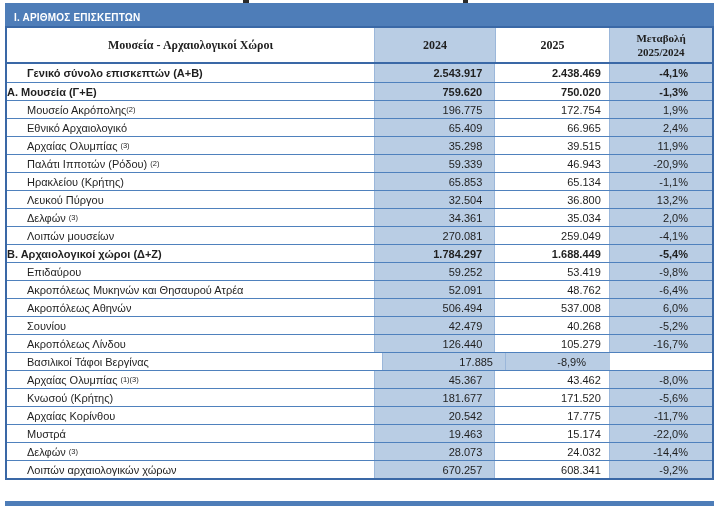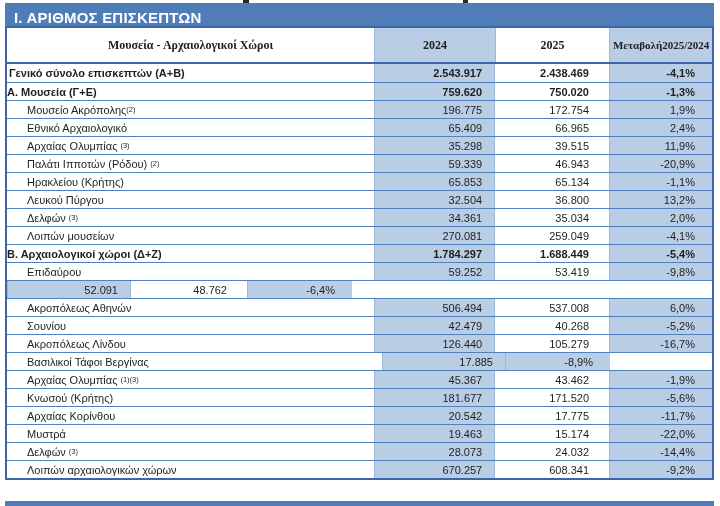--- a/index.html
+++ b/index.html
@@ -11,50 +11,50 @@
     color:#1f1f1f;
     overflow:hidden;
   }
   .speck{position:absolute;top:0;height:3px;background:#2a2a2a;}
   .speck.s1{left:243px;width:6px;}
   .speck.s2{left:463px;width:5px;}
 
   .title-bar{
     position:absolute;left:5px;top:3px;width:709px;height:29px;
     background:var(--accent,#4e7db8);
-    color:#fff;font-size:15px;font-weight:bold;
+    color:#fff;font-size:10px;font-weight:bold;
     display:flex;align-items:center;
     padding-left:9px;box-sizing:border-box;
     letter-spacing:.2px;
   }
 
   .table{
     position:absolute;left:5px;top:26px;width:709px;
     border:2px solid var(--frame,#3a68a6);
     box-sizing:border-box;
     background:#fff;
   }
   .tr{display:flex;width:100%;box-sizing:border-box;}
   .cell{box-sizing:border-box;display:flex;align-items:center;overflow:hidden;white-space:nowrap;}
   .c1{width:375px;background:#fff;}
   .c2{width:123px;background:var(--lightblue,#b9cde4);justify-content:flex-end;padding-right:12px;border-left:1px solid #9bb7da;}
-  .c3{width:117px;background:#fff;justify-content:flex-end;padding-right:20px;border-left:1px solid #9bb7da;}
-  .c4{width:105px;background:var(--lightblue,#b9cde4);justify-content:flex-end;padding-right:17px;border-left:1px solid #9bb7da;}
+  .c3{width:117px;background:#fff;justify-content:flex-end;padding-right:8px;border-left:1px solid #9bb7da;}
+  .c4{width:105px;background:var(--lightblue,#b9cde4);justify-content:flex-end;padding-right:24px;border-left:1px solid #9bb7da;}
 
   .thead .tr{height:36px;border-bottom:2px solid var(--frame,#3a68a6);font-family:Liberation Serif, serif;}
   .thead .cell{font-weight:bold;}
   .thead .c1{justify-content:center;font-size:12px;padding:0;}
   .thead .c2,.thead .c3{justify-content:center;font-size:12px;padding:0;}
   .thead .c4{justify-content:center;text-align:center;font-size:11px;padding:0;line-height:1.3;}
-  .thead .c4 .two-line{display:flex;flex-direction:row;align-items:center;}
+  .thead .c4 .two-line{display:flex;flex-direction:column;align-items:center;}
 
   .tbody .tr{height:18px;border-top:1px solid var(--rowline,#4f81bd);font-size:11px;}
   .tbody .tr:first-child{border-top:none;}
   .tbody .tr.bold{font-weight:bold;}
-  .tbody .tr.indent-0 .c1{padding-left:2px;text-align:right;}
+  .tbody .tr.indent-0 .c1{padding-left:20px;text-align:right;}
   .tbody .tr.indent-1 .c1{}
   .tbody .tr.indent-2 .c1{padding-left:20px;}
   sup.fn{font-size:7.5px;line-height:0;vertical-align:super;}
   sup.fn.gap{margin-left:3px;}
 
   .bottom-strip{
     position:absolute;left:5px;top:501px;width:709px;height:5px;
     background:var(--accent,#4e7db8);
   }
 </style>
@@ -179,20 +179,23 @@
   </div>
         <div class="tr indent-2">
     <div class="cell c1">
             <span class="lbl">Επιδαύρου</span>
           </div>
     <div class="cell c2">59.252</div>
     <div class="cell c3">53.419</div>
     <div class="cell c4">-9,8%</div>
   </div>
         <div class="tr indent-2">
+    <div class="cell c1">
+            <span class="lbl">Ακροπόλεως Μυκηνών και Θησαυρού Ατρέα</span>
+          </div>
     <div class="cell c2">52.091</div>
     <div class="cell c3">48.762</div>
     <div class="cell c4">-6,4%</div>
   </div>
         <div class="tr indent-2">
     <div class="cell c1">
             <span class="lbl">Ακροπόλεως Αθηνών</span>
           </div>
     <div class="cell c2">506.494</div>
     <div class="cell c3">537.008</div>
@@ -221,21 +224,21 @@
     <div class="cell c2">17.885</div>
     <div class="cell c4">-8,9%</div>
   </div>
         <div class="tr indent-2">
     <div class="cell c1">
             <span class="lbl">Αρχαίας Ολυμπίας</span>
             <sup class="fn gap">(1)(3)</sup>
           </div>
     <div class="cell c2">45.367</div>
     <div class="cell c3">43.462</div>
-    <div class="cell c4">-1,9%</div>
+    <div class="cell c4">-8,0%</div>
   </div>
         <div class="tr indent-2">
     <div class="cell c1">
             <span class="lbl">Κνωσού (Κρήτης)</span>
           </div>
     <div class="cell c2">181.677</div>
     <div class="cell c3">171.520</div>
     <div class="cell c4">-5,6%</div>
   </div>
         <div class="tr indent-2">

